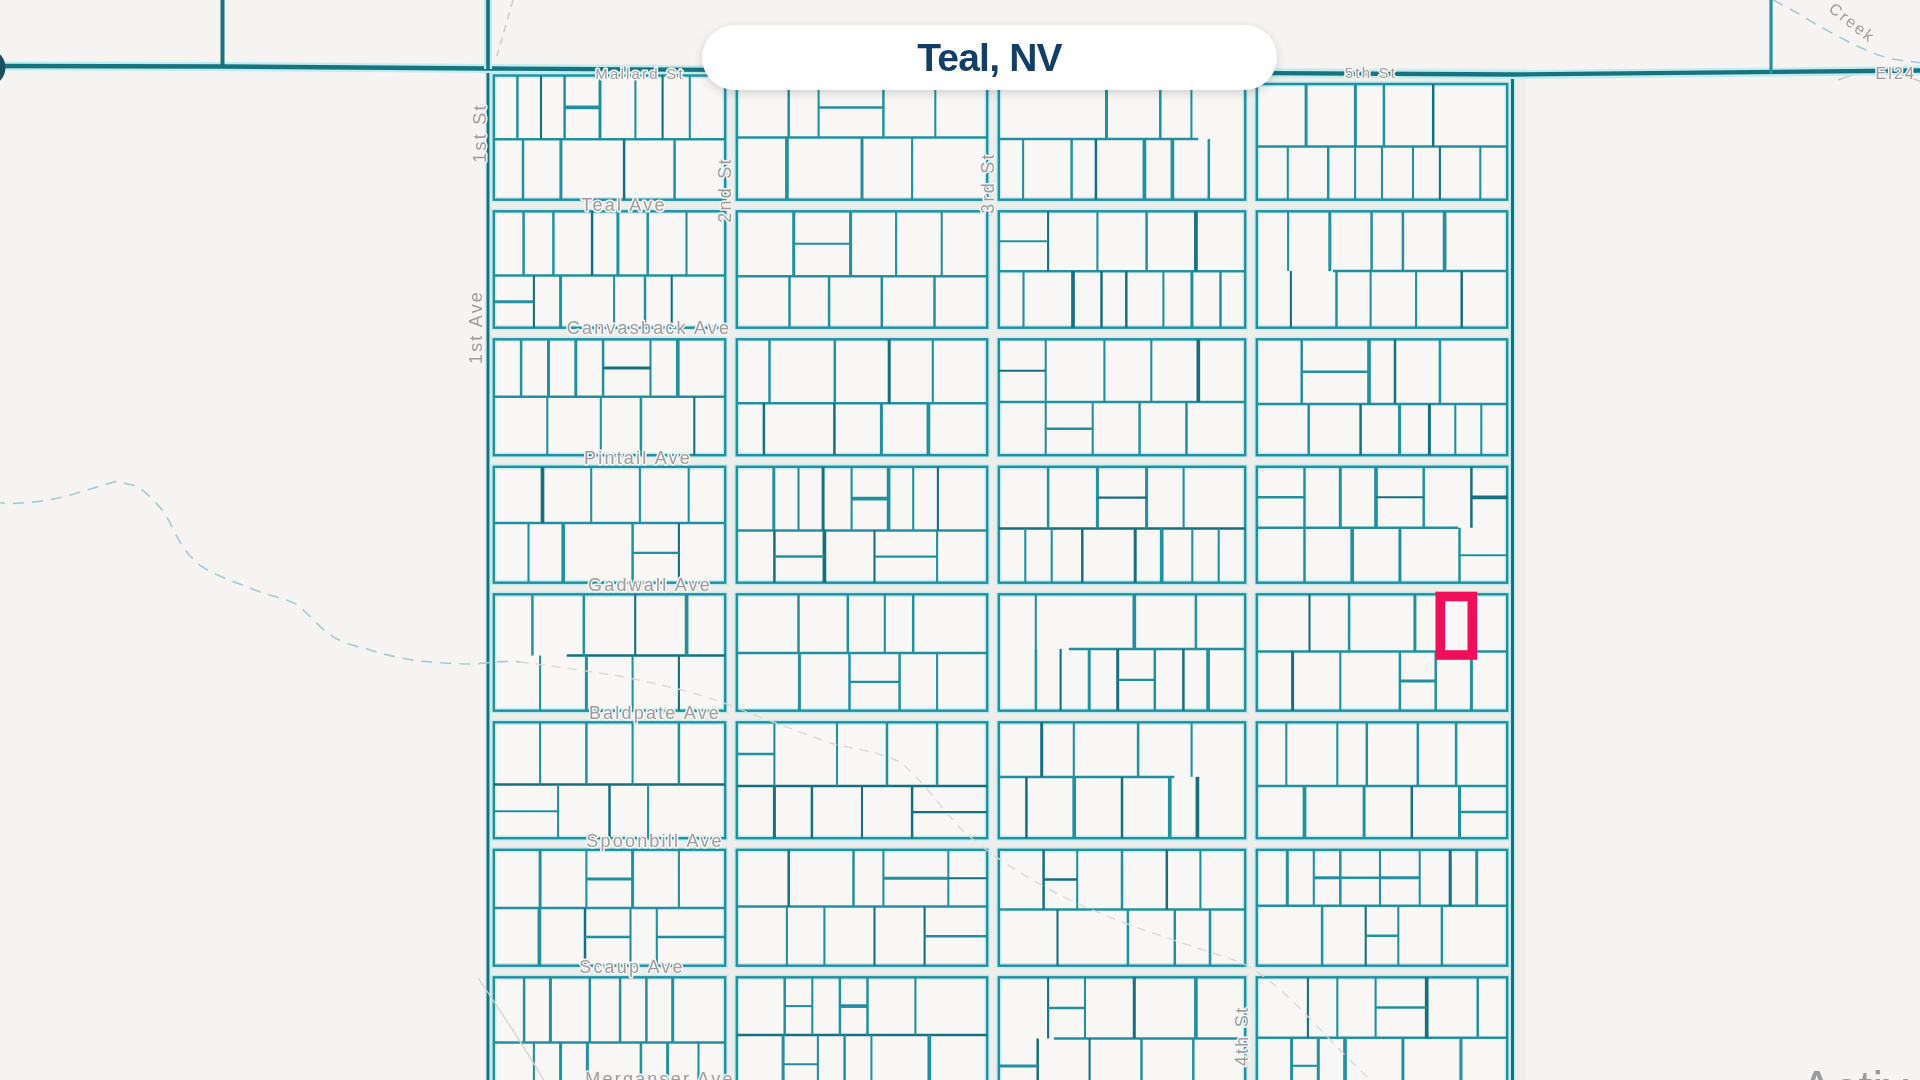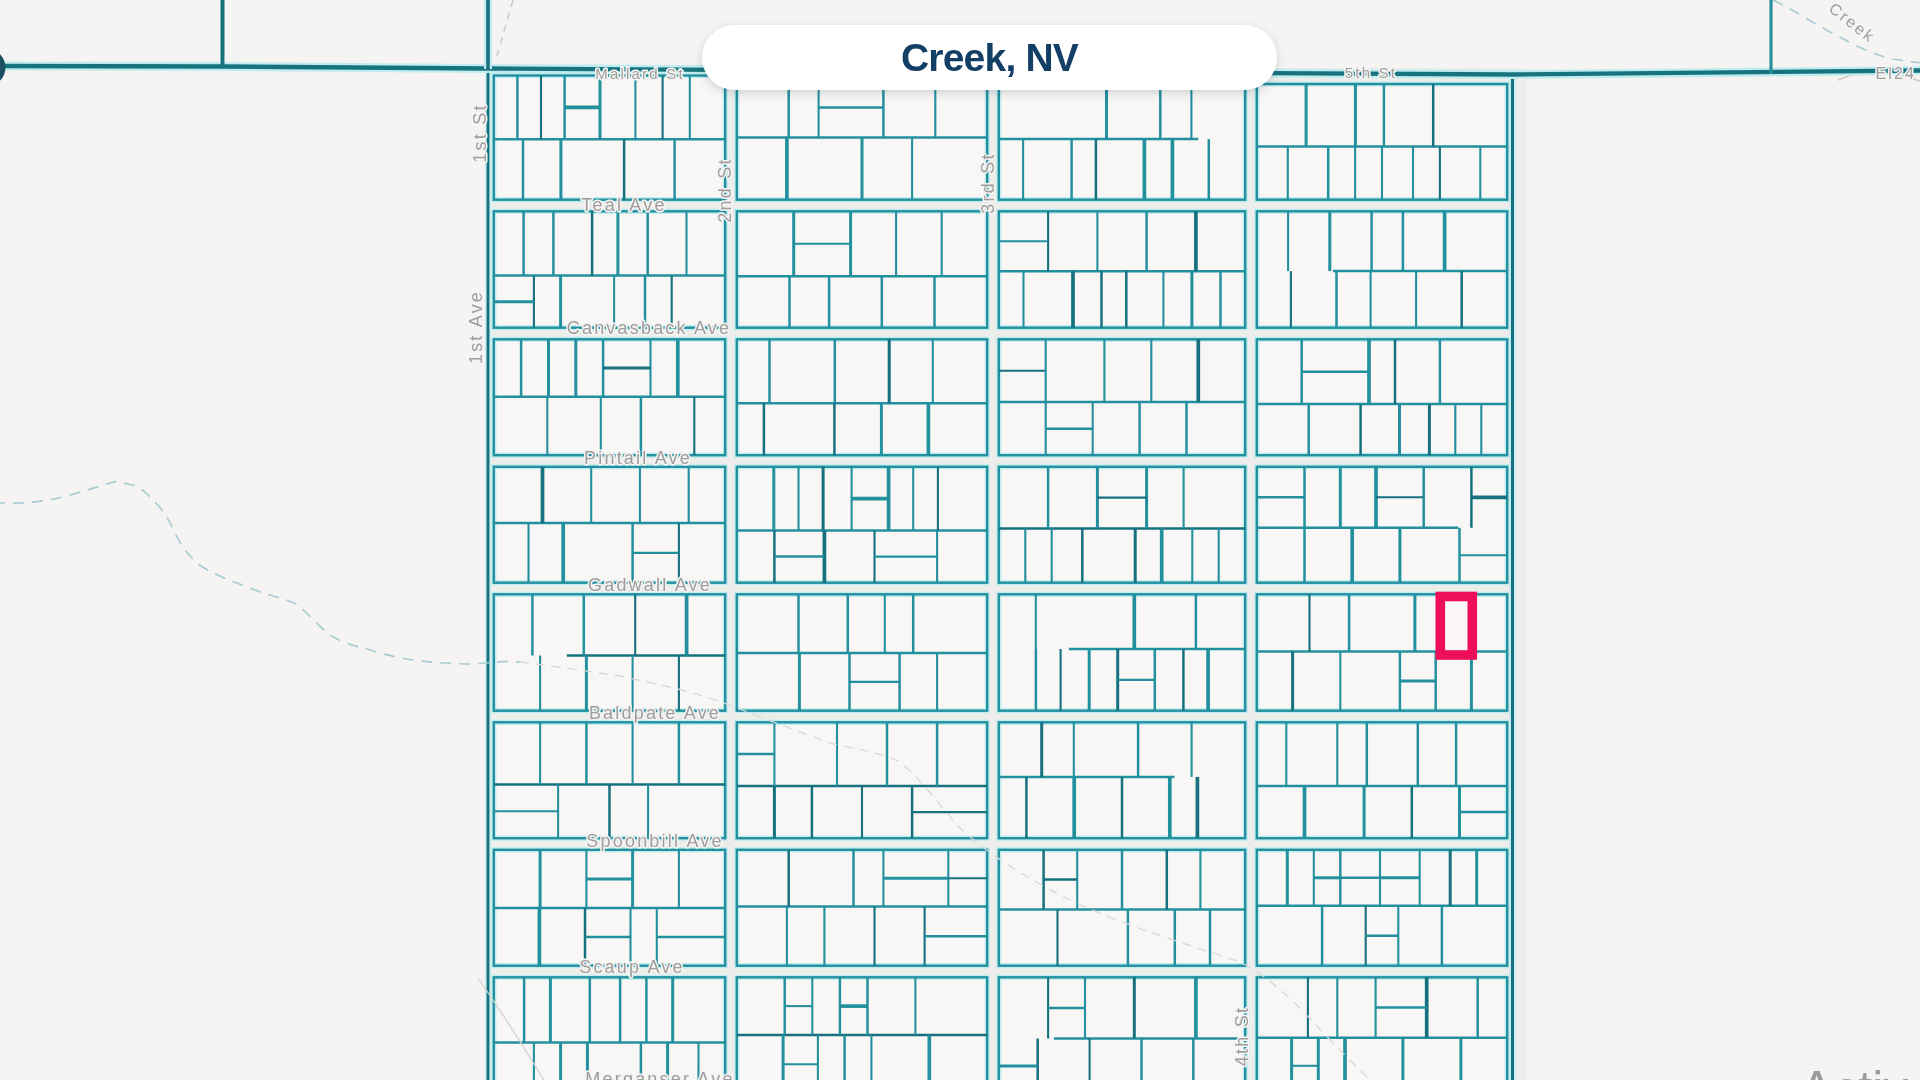--- a/index.html
+++ b/index.html
@@ -613,12 +613,12 @@
 
 <text class="lbl" x="1248" y="1036" text-anchor="middle" transform="rotate(-90 1248 1036)">4th St</text>
 
 <text class="lbl" x="1849" y="27" text-anchor="middle" transform="rotate(38 1849 27)" style="font-size:16px">Creek</text>
 
 <text class="lbl" x="1906" y="79" text-anchor="middle" style="font-size:16px">El24 R</text>
 
 <text class="big" x="1800" y="1106">Activ</text>
 </svg>
 
-<div class="pill">Creek, NV</div>
+<div class="pill">Teal, NV</div>
 </body></html>

